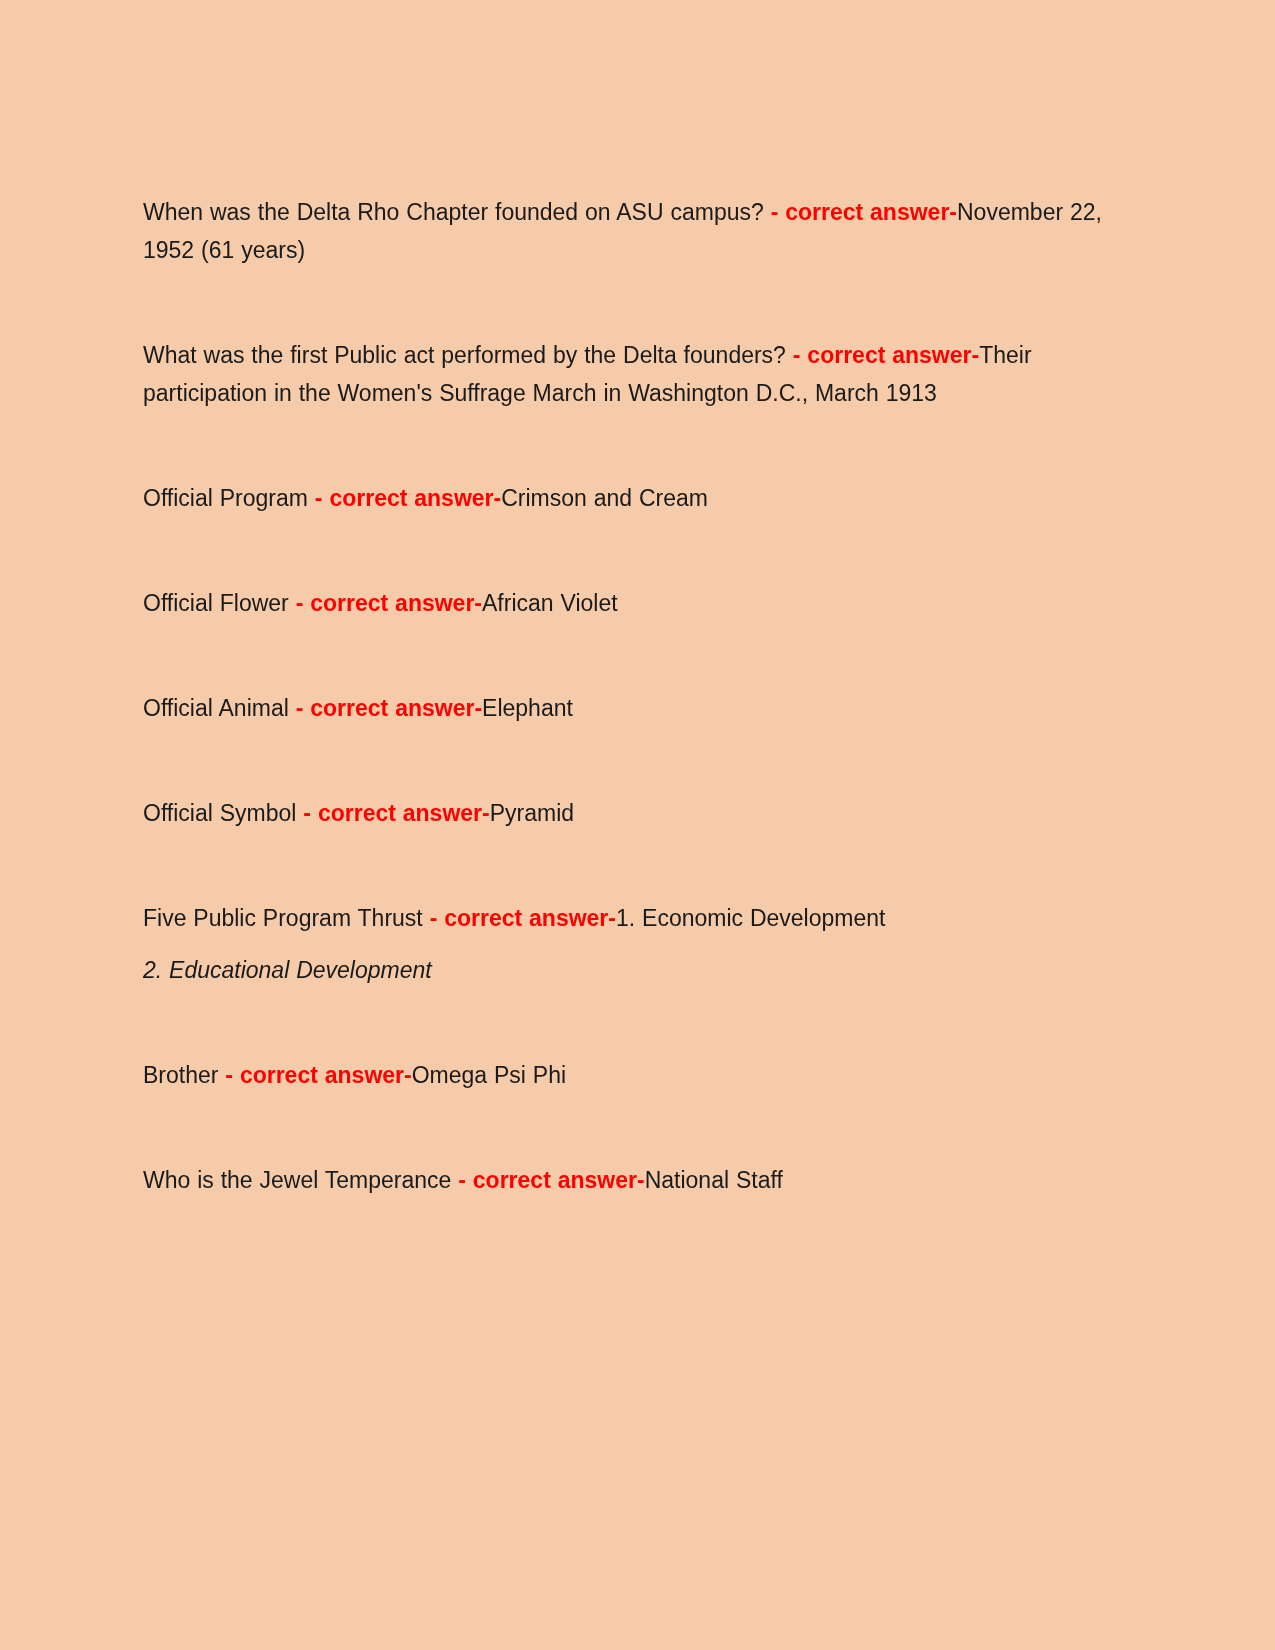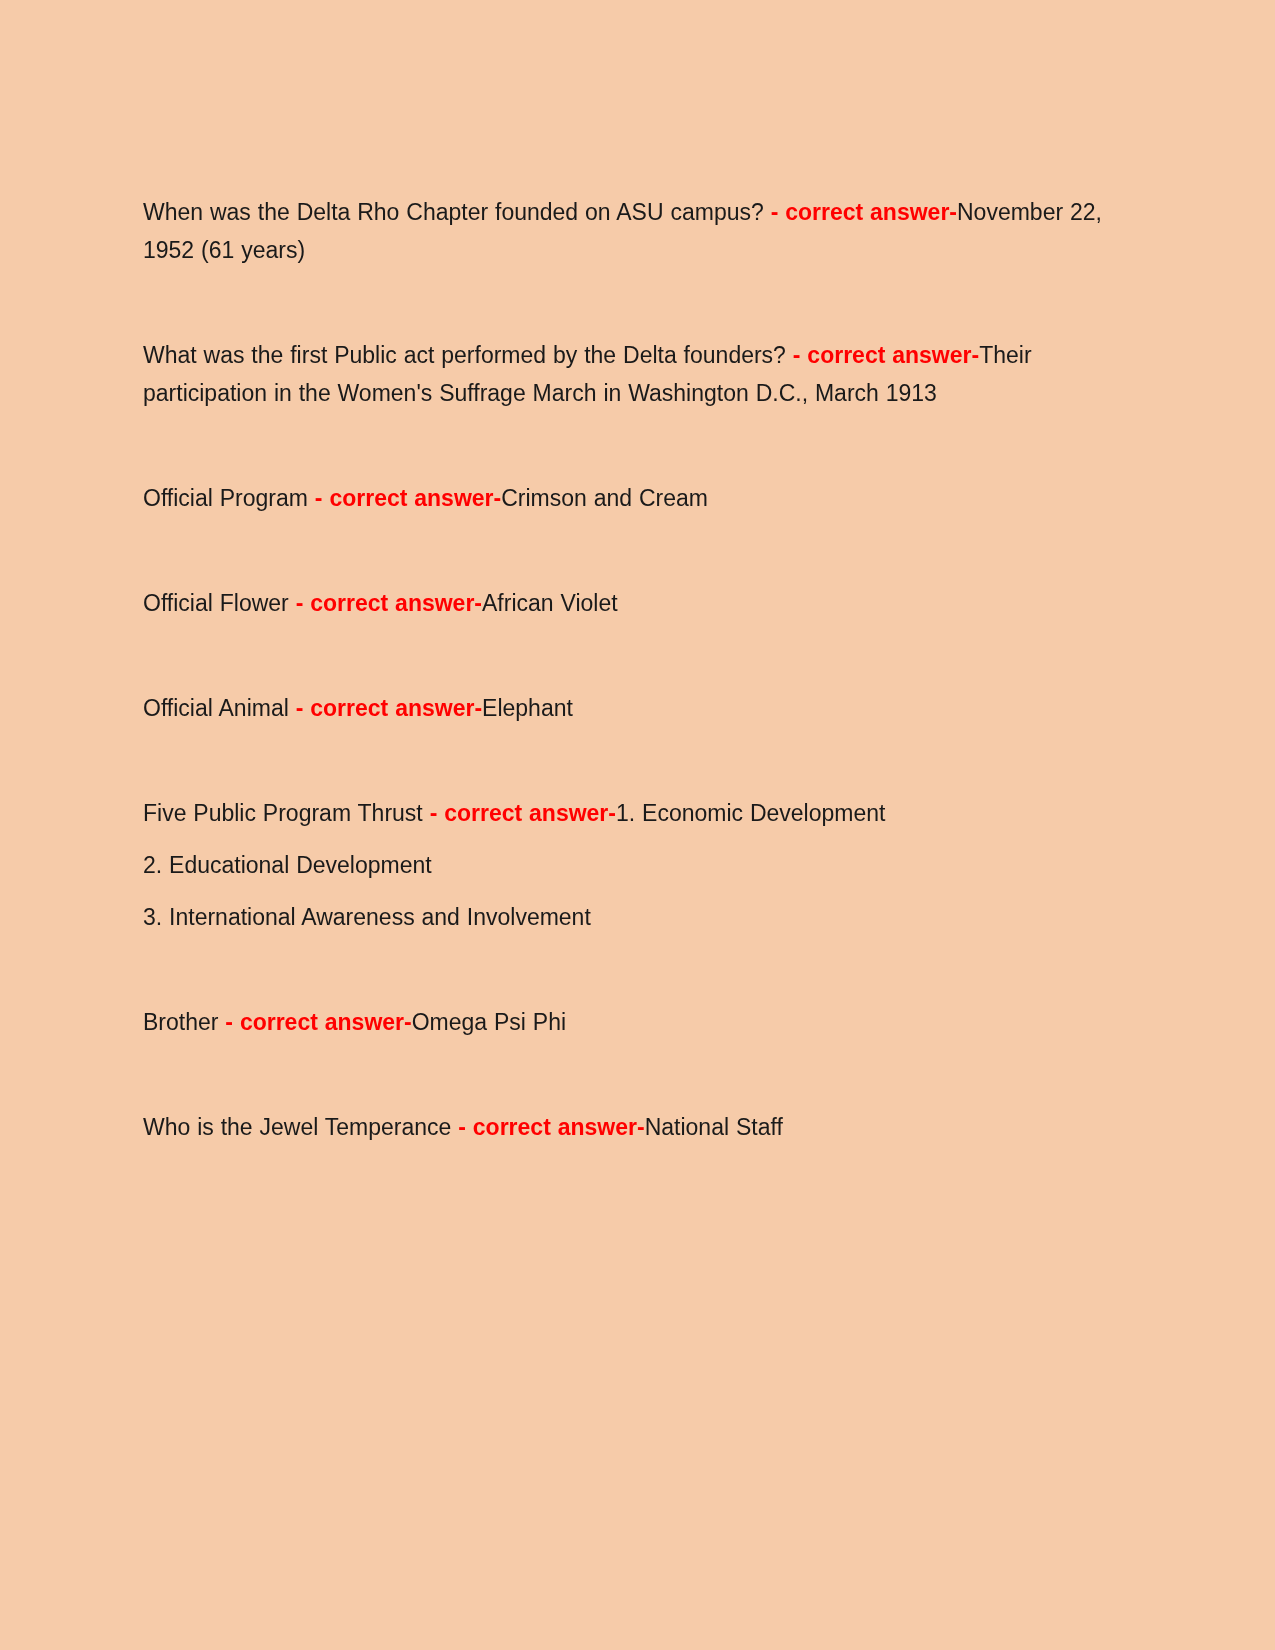--- a/index.html
+++ b/index.html
@@ -25,20 +25,21 @@
     margin: 0 0 67px 0;
   }
   .qa-block p {
     margin: 0;
     font-size: 23px;
     line-height: 38px;
     word-spacing: 0.5px;
   }
   .qa-block p.extra-line {
     margin-top: 14px;
+    font-style: italic;
   }
   .marker {
     color: #ff0000;
     font-weight: bold;
   }
 </style>
 </head>
 <body>
 
 <div class="page">
@@ -56,25 +57,27 @@
   </div>
 
   <div class="qa-block">
     <p><span>Official Flower</span> <span class="marker">- correct answer-</span><wbr><span>African Violet</span></p>
   </div>
 
   <div class="qa-block">
     <p><span>Official Animal</span> <span class="marker">- correct answer-</span><wbr><span>Elephant</span></p>
   </div>
 
+  <div class="qa-block">
+    <p><span>Official Symbol</span> <span class="marker">- correct answer-</span><wbr><span>Pyramid</span></p>
+  </div>
 
   <div class="qa-block">
     <p><span>Five Public Program Thrust</span> <span class="marker">- correct answer-</span><wbr><span>1. Economic Development</span></p>
     <p class="extra-line">2. Educational Development</p>
-    <p class="extra-line">3. International Awareness and Involvement</p>
   </div>
 
   <div class="qa-block">
     <p><span>Brother</span> <span class="marker">- correct answer-</span><wbr><span>Omega Psi Phi</span></p>
   </div>
 
   <div class="qa-block">
     <p><span>Who is the Jewel Temperance</span> <span class="marker">- correct answer-</span><wbr><span>National Staff</span></p>
   </div>
 

